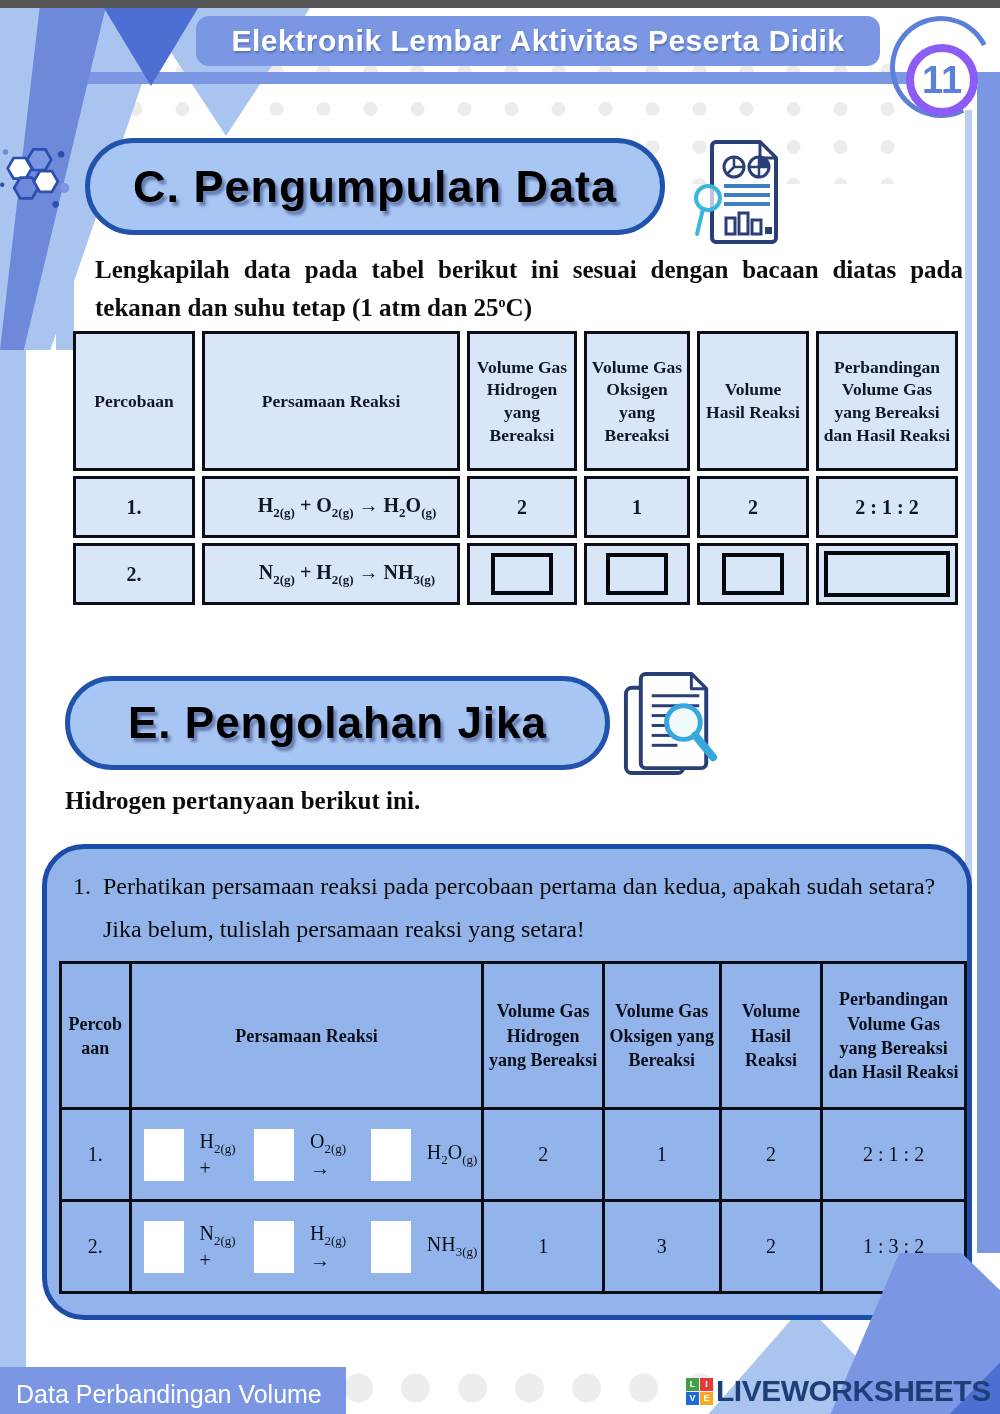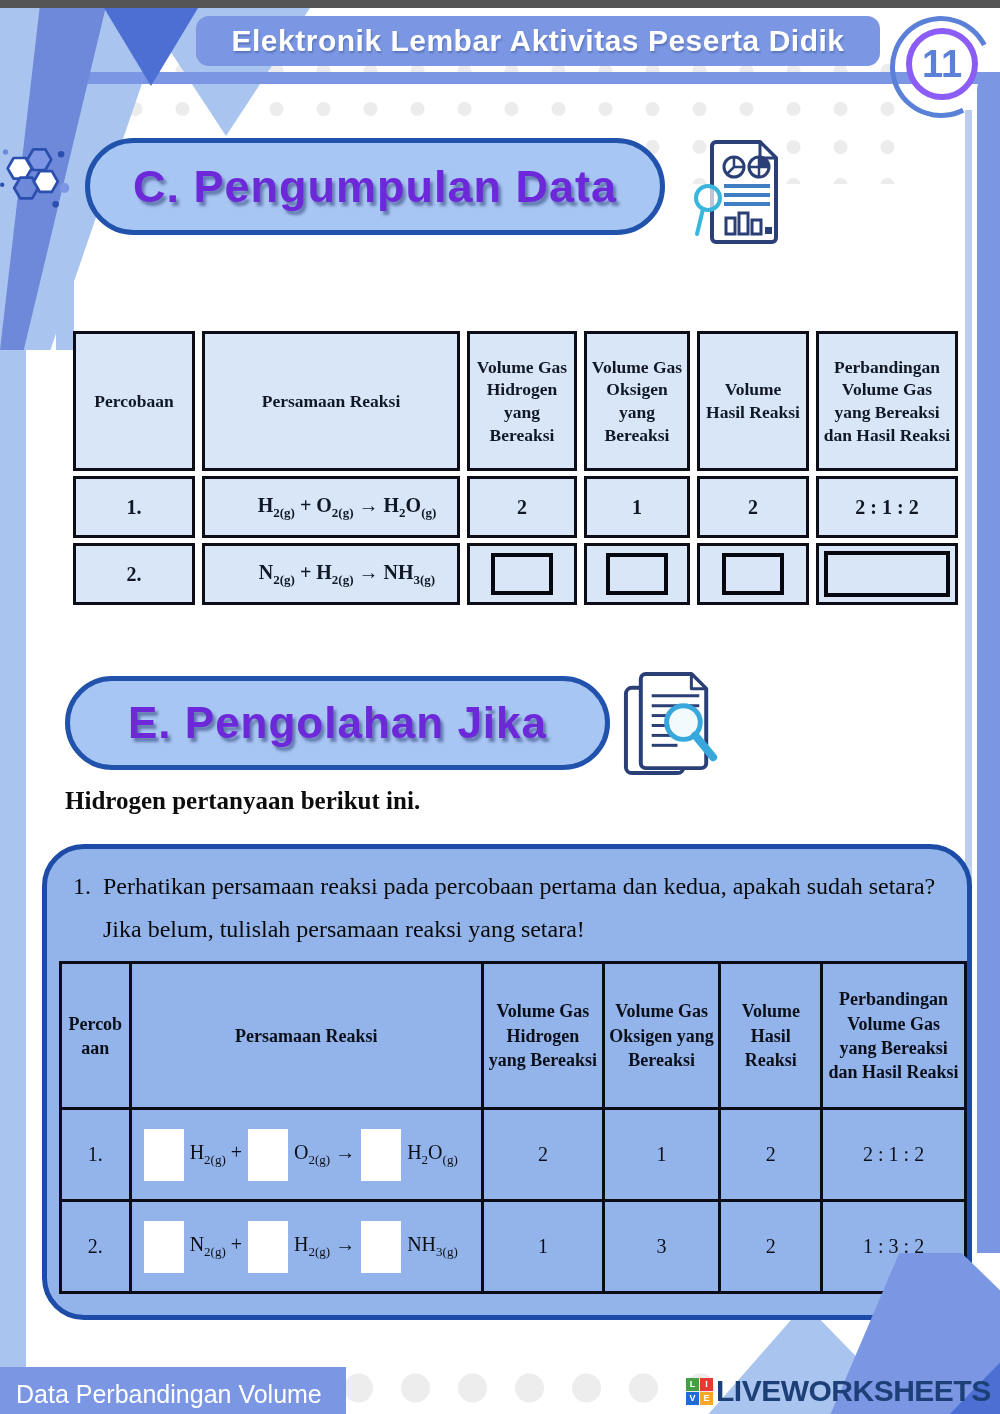--- a/index.html
+++ b/index.html
@@ -35,29 +35,29 @@
     clip-path:polygon(58% 0, 84% 0, 100% 22%, 100% 100%, 28% 100%); z-index:3; }
   .br-tri-dark { position:absolute; left:942px; top:1348px; width:58px; height:66px; background:#4d6fd3;
     clip-path:polygon(100% 10%, 100% 100%, 0 100%); z-index:4; }
   .hex-svg { position:absolute; left:-3px; top:132px; width:78px; height:72px; z-index:5; }
   
   .hdr-pill { position:absolute; left:196px; top:8px; width:684px; height:50px; background:#7b97e4;
     border-radius:13px; z-index:5; display:flex; align-items:center; justify-content:center;
     font-family:"Liberation Sans", sans-serif; font-weight:700; font-size:30px; color:#ffffff;
     letter-spacing:0.5px; text-shadow:1px 2px 2px rgba(30,50,110,0.35); }
   .badge-wrap { position:absolute; left:898px; top:16px; width:86px; height:86px; z-index:6; }
-  .badge-circle { position:absolute; left:8px; top:4px; width:72px; height:72px; background:#ffffff;
-    border:6px solid #8b5cf6; border-radius:50%; display:flex; align-items:center; justify-content:center;
+  .badge-circle { position:absolute; left:8px; top:20px; width:72px; height:72px; background:#ffffff;
+    border:8px solid #8b5cf6; border-radius:50%; display:flex; align-items:center; justify-content:center;
     font-family:"Liberation Sans", sans-serif; font-weight:700; font-size:38px; color:#5b80d8; }
   .badge-arc { position:absolute; left:890px; top:8px; width:102px; height:102px; border:5px solid #5b80d8;
     border-radius:50%; border-right-color:transparent; transform:rotate(18deg); z-index:5; }
   
   .sec-pill { position:absolute; background:#a8c6f3; border:5px solid #2153ad; border-radius:60px;
     display:flex; align-items:center; justify-content:center; z-index:3;
-    font-family:"Liberation Sans", sans-serif; font-weight:700; color:#6d28d9; letter-spacing:1px;
+    font-family:"Liberation Sans", sans-serif; font-weight:700; color:#000000; letter-spacing:1px;
     text-shadow:3px 4px 3px rgba(44,62,120,0.55); }
   .c-pill { left:85px; top:130px; width:580px; height:97px; font-size:45px; }
   .e-pill { left:65px; top:668px; width:545px; height:94px; font-size:44px; }
   .c-icon { position:absolute; left:693px; top:126px; width:102px; height:112px; z-index:3; }
   .e-icon { position:absolute; left:616px; top:660px; width:118px; height:114px; z-index:3; }
   
   .instruction { position:absolute; left:95px; top:243px; width:868px; z-index:3;
     font-weight:700; font-size:25px; line-height:1.5; color:#0d0d0d; text-align:justify; }
   .instruction sup { font-size:14px; }
   .jawablah { position:absolute; left:65px; top:779px; z-index:3; font-weight:700; font-size:25px; color:#0d0d0d; }
@@ -78,21 +78,21 @@
     border:5px solid #1d4ca8; border-radius:42px; z-index:3; overflow:hidden; }
   .question { display:flex; padding:16px 26px 0 26px; font-size:24px; line-height:1.8; color:#0a0a0a; }
   .question .qnum { flex:0 0 30px; }
   .t2 { margin:10px 0 0 12px; border-collapse:collapse; }
   .t2 td { border:3px solid #0c0c16; text-align:center; vertical-align:middle; color:#0b0f1a; padding:2px 4px; }
   .t2 .hrow td { height:146px; font-weight:700; font-size:18px; line-height:1.35; }
   .t2 .drow td { height:92px; font-size:20px; font-weight:400; }
   .d0 { width:70px; word-break:break-all; } .d1 { width:353px; } .d2 { width:121px; }
   .d3 { width:117px; } .d4 { width:102px; } .d5 { width:144px; }
   .eq2 { text-align:left !important; }
-  .eq2-inner { display:flex; align-items:center; padding-left:8px; gap:6px; }
+  .eq2-inner { display:flex; align-items:center; padding-left:8px; gap:16px; }
   .wbox { display:inline-block; width:40px; height:52px; background:#ffffff; flex:0 0 40px; }
   
   .footer-bar { position:absolute; left:0; top:1359px; width:346px; height:55px; background:#7b97e4; z-index:5;
     display:flex; align-items:center; padding-left:16px; font-family:"Liberation Sans", sans-serif;
     font-size:25px; color:#ffffff; }
   .logo { position:absolute; left:686px; top:1366px; z-index:6; display:flex; align-items:center; gap:3px; }
   .logo-grid { display:grid; grid-template-columns:13px 13px; grid-template-rows:13px 13px; gap:1px; }
   .logo-grid span { display:flex; align-items:center; justify-content:center; color:#fff;
     font-family:"Liberation Sans", sans-serif; font-weight:700; font-size:9px; }
   .lg-l { background:#43a047; } .lg-i { background:#e53935; }
@@ -153,20 +153,21 @@
     <g fill="#ffffff" stroke="#2b3f77" stroke-width="3">
       <rect x="32" y="84" width="9" height="16"></rect>
       <rect x="45" y="79" width="9" height="21"></rect>
       <rect x="58" y="86" width="9" height="14"></rect>
     </g>
     <rect x="71" y="93" width="7" height="7" fill="#2b3f77"></rect>
     <circle cx="14" cy="64" r="12" fill="rgba(255,255,255,0.7)" stroke="#38b6dc" stroke-width="4"></circle>
     <line x1="9" y1="75" x2="3" y2="100" stroke="#38b6dc" stroke-width="4" stroke-linecap="round"></line>
   </svg>
 
+  <p class="instruction">Lengkapilah data pada tabel berikut ini sesuai dengan bacaan diatas pada tekanan dan suhu tetap (1 atm dan 25<sup>o</sup>C)</p>
 
   <table class="t1">
     <tbody>
         <tr class="hrow">
       <td class="c0">Percobaan</td>
       <td class="c1">Persamaan Reaksi</td>
       <td class="c2">Volume Gas Hidrogen yang Bereaksi</td>
       <td class="c3">Volume Gas Oksigen yang Bereaksi</td>
       <td class="c4">Volume Hasil Reaksi</td>
       <td class="c5">Perbandingan Volume Gas yang Bereaksi dan Hasil Reaksi</td>

